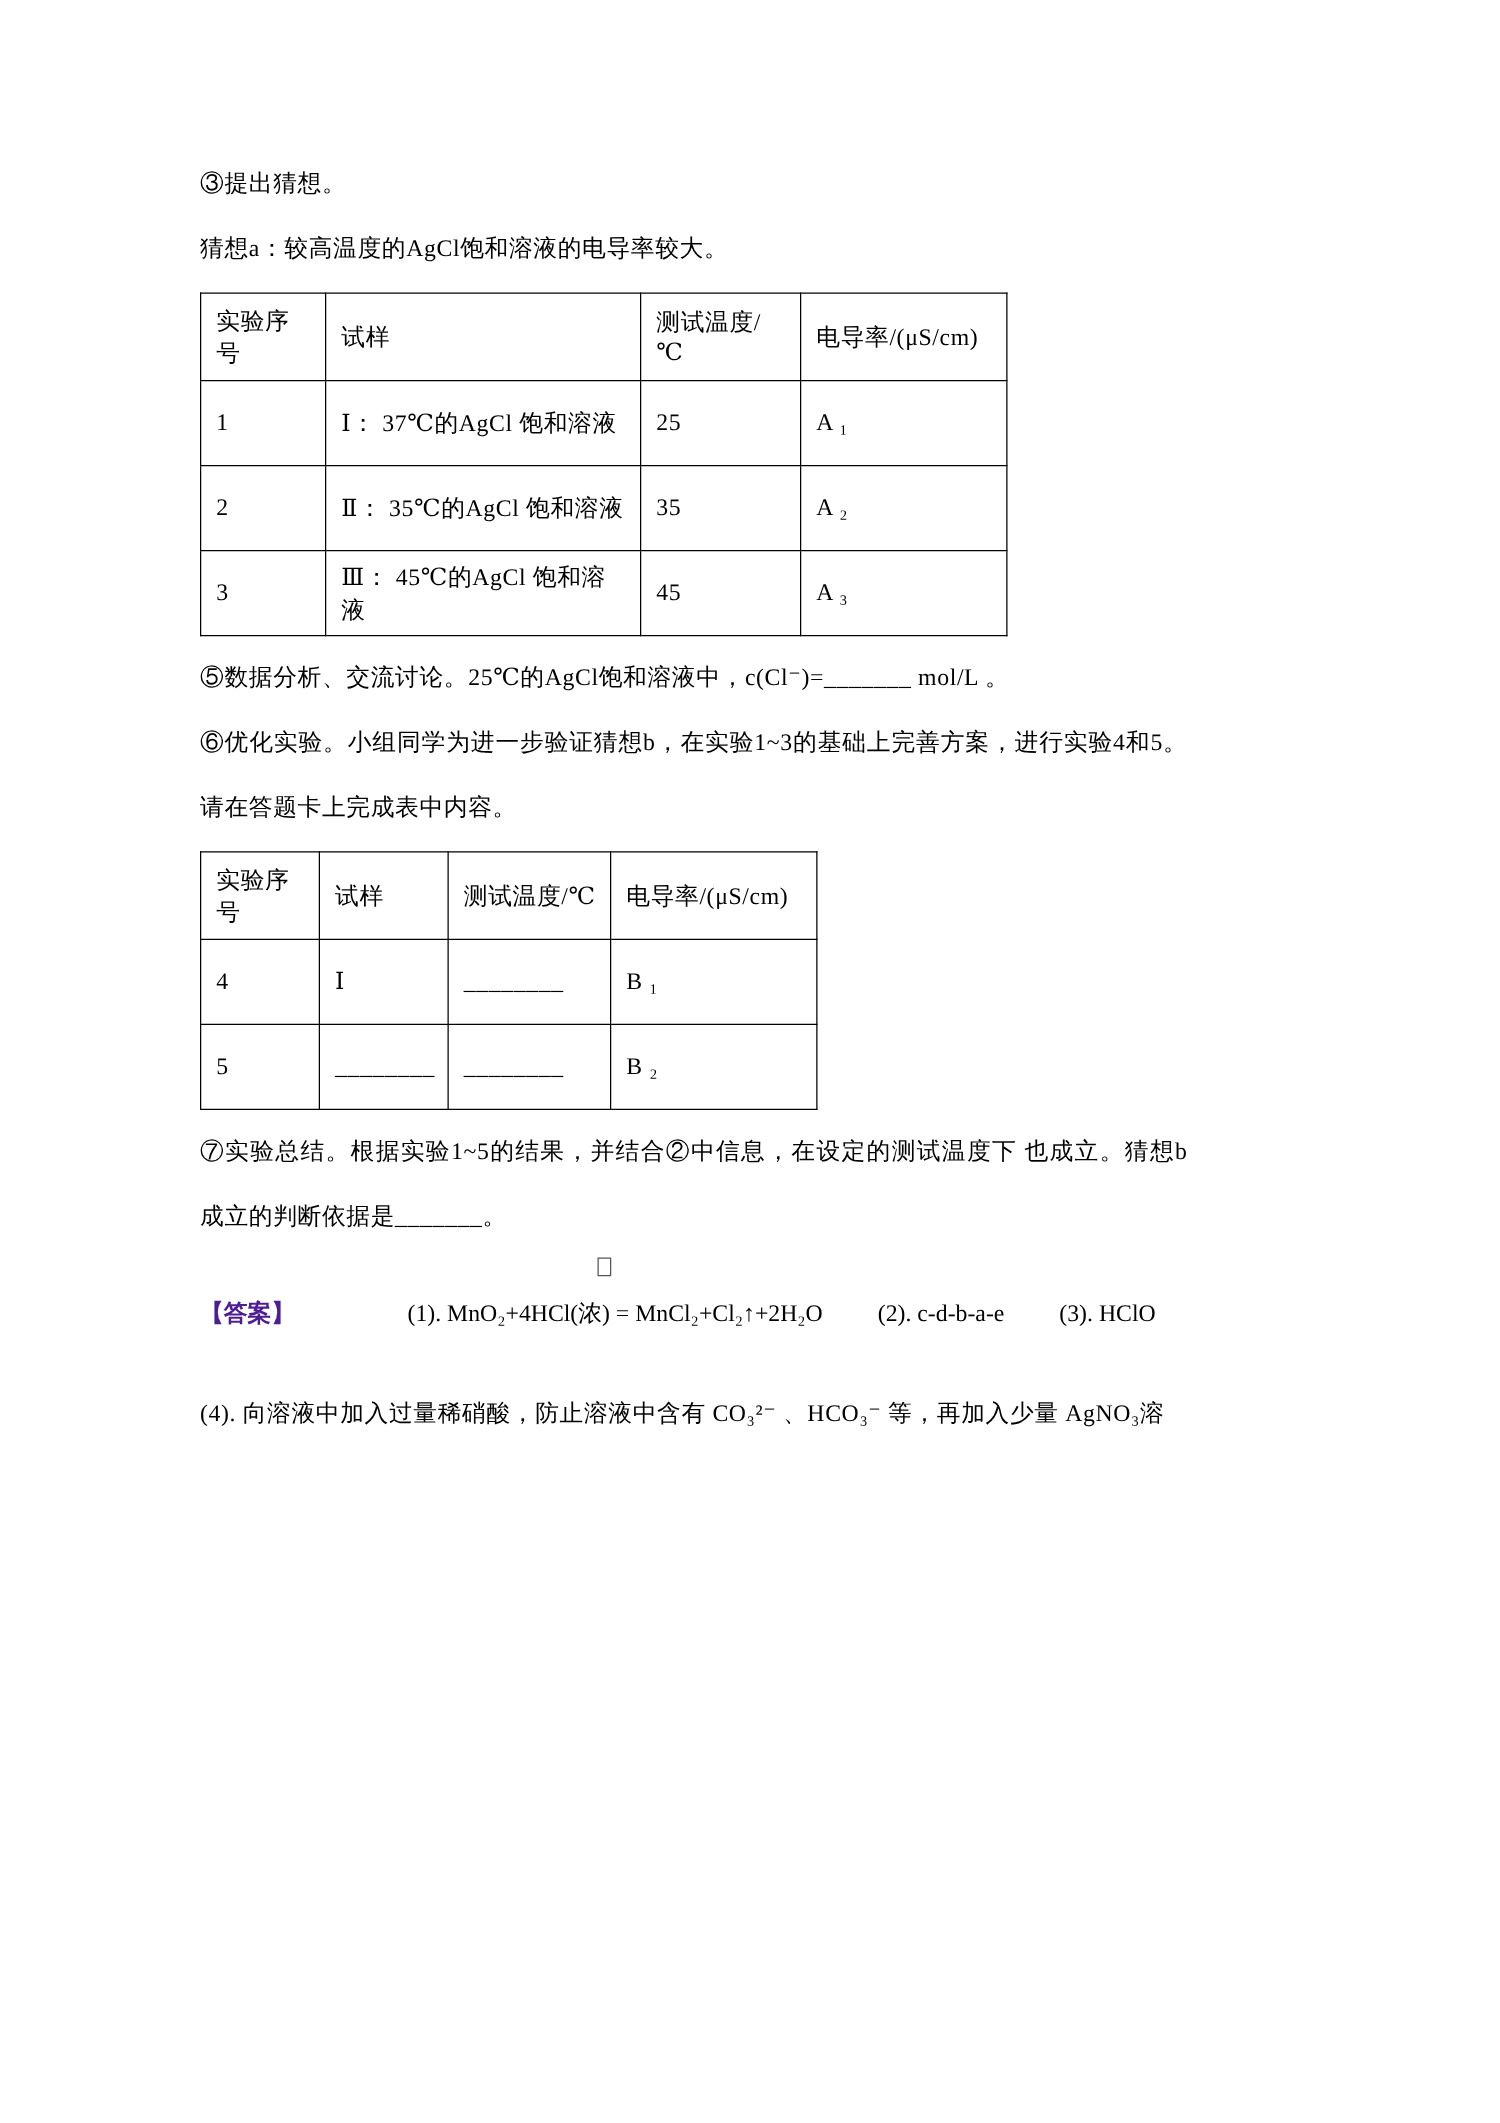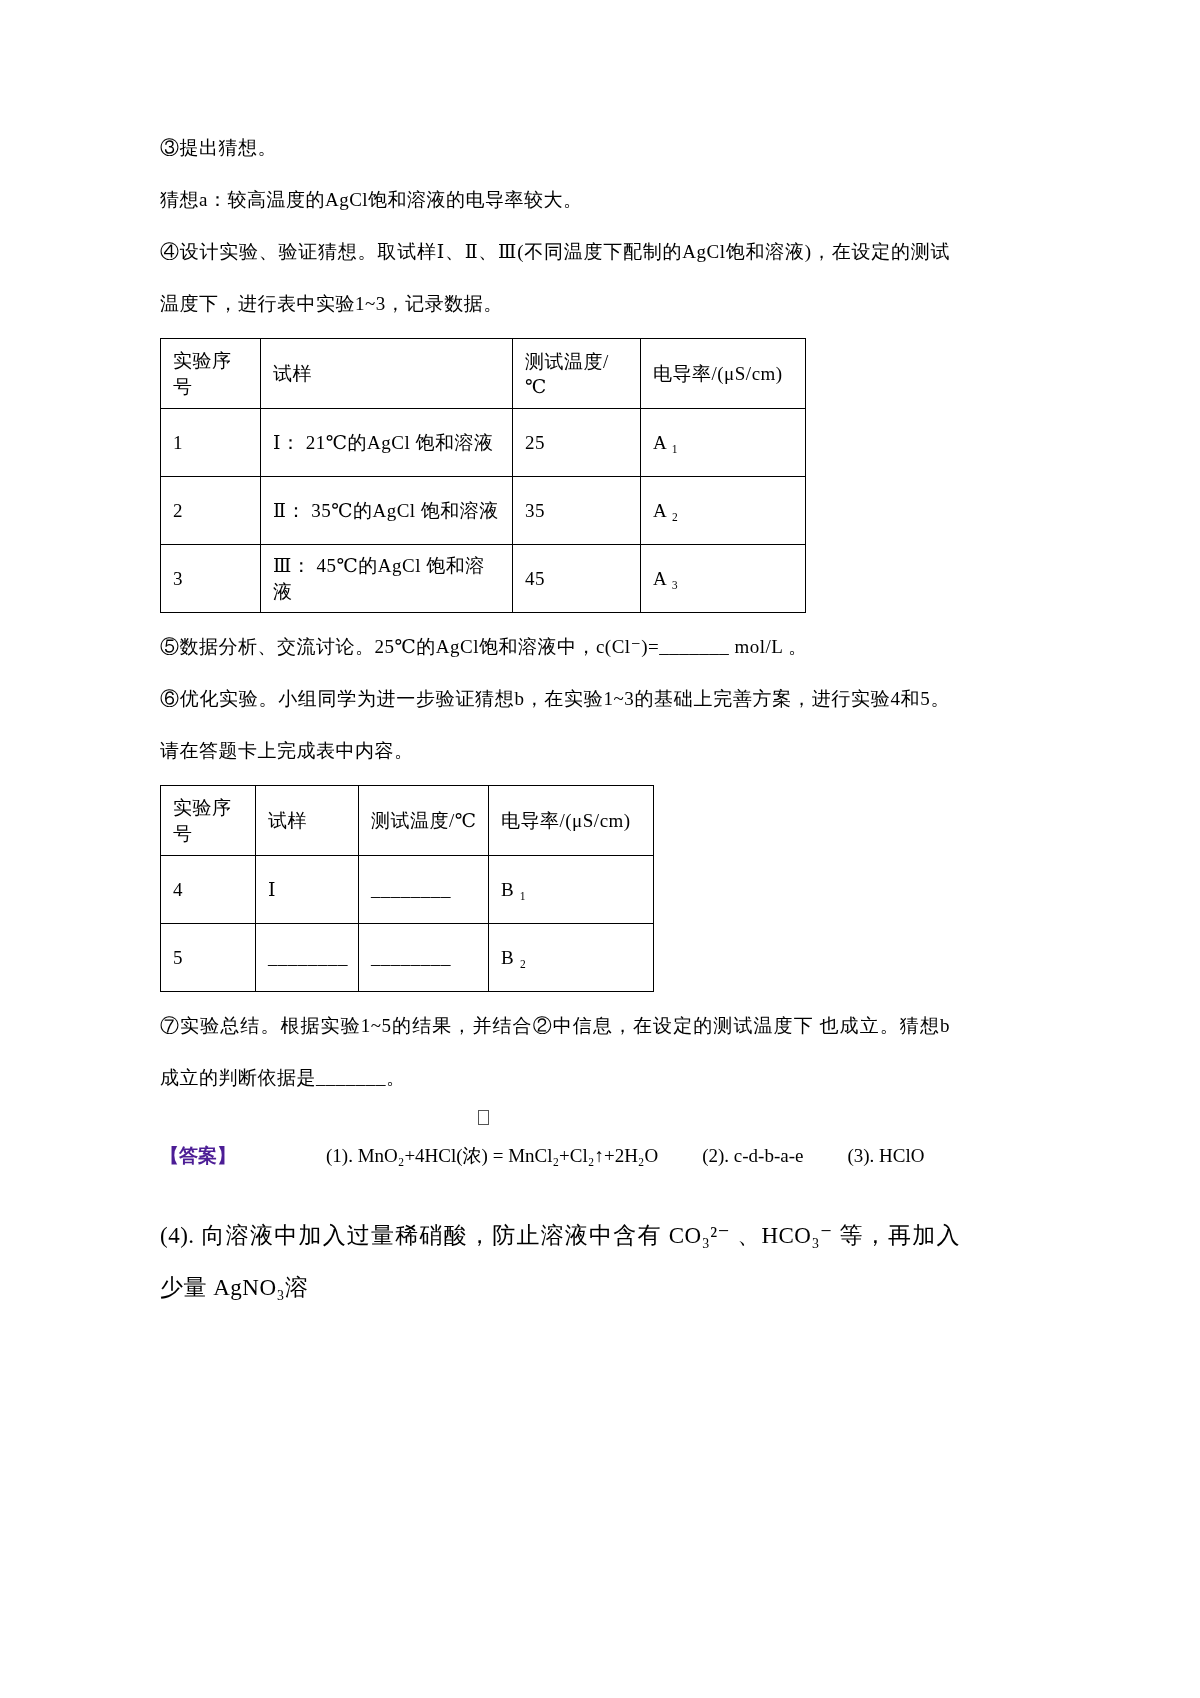--- a/index.html
+++ b/index.html
@@ -49,52 +49,51 @@
     font-size:19px;
     line-height:52px;
     white-space:nowrap;
   }
   .ans-label { color:#4c1d95; font-weight:bold; margin-right:58px; }
   .ans-item1 { margin-right:44px;margin-left:32px; }
   .ans-item2 { margin-right:44px; }
   .answer-cont {
     margin-top:28px;
     width:800px;
-    font-size:23px;
+    font-size:19px;
     line-height:52px;
     text-align:justify;
     letter-spacing:0.5px;
   }
 </style>
 </head>
 <body>
 
 <div class="page">
 
   <p class="para">③提出猜想。</p>
   <p class="para">猜想a：较高温度的AgCl饱和溶液的电导率较大。</p>
-  <p class="para">④设计实验、验证猜想。取试样Ⅰ、Ⅱ、Ⅲ(不同温度下配制的AgCl饱和溶液)，在设定的测试温度下，进行表中实验1~3，记录数据。</p>
 
   <table class="t1">
     <colgroup>
       <col style="width:100px">
         <col style="width:252px">
         <col style="width:128px">
         <col style="width:165px">
     </colgroup>
     <tbody>
         <tr>
       <th>实验序号</th>
       <th>试样</th>
       <th>测试温度/℃</th>
       <th>电导率/(μS/cm)</th>
     </tr>
     <tr>
       <td>1</td>
-      <td>Ⅰ： 21℃的AgCl 饱和溶液</td>
+      <td>Ⅰ： 37℃的AgCl 饱和溶液</td>
       <td>25</td>
       <td>A ₁</td>
     </tr>
     <tr>
       <td>2</td>
       <td>Ⅱ： 35℃的AgCl 饱和溶液</td>
       <td>35</td>
       <td>A ₂</td>
     </tr>
     <tr>

